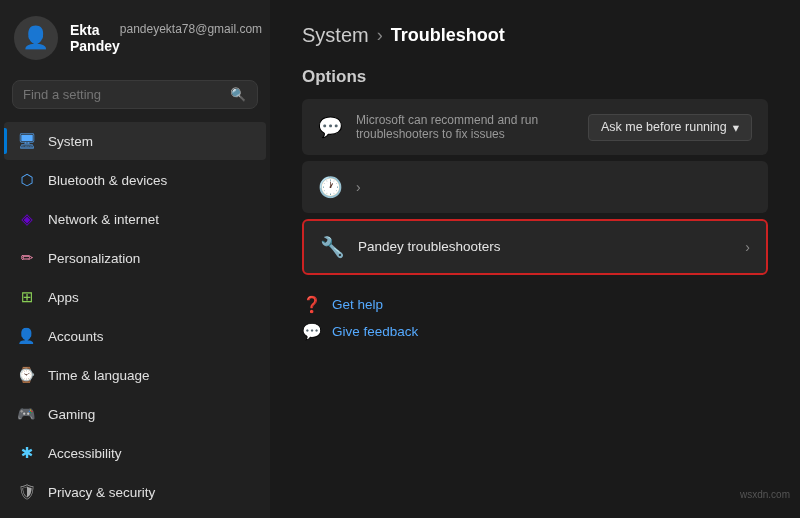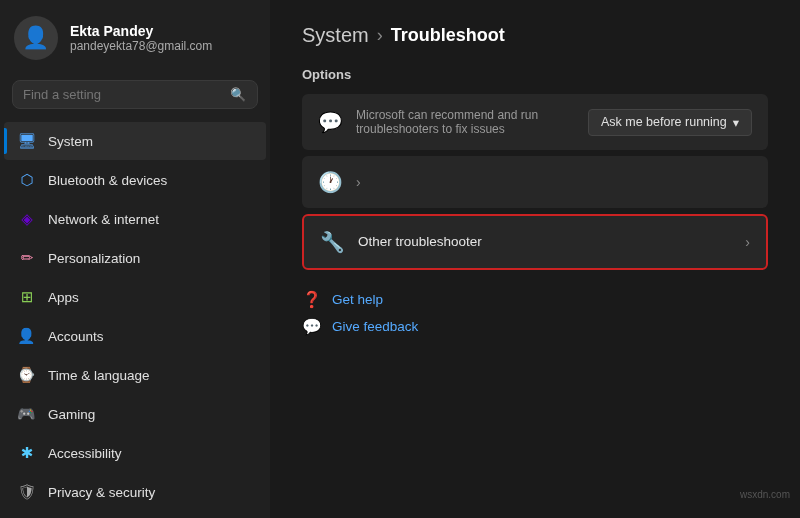--- a/index.html
+++ b/index.html
@@ -43,21 +43,21 @@
       flex-shrink: 0;
     }
 
     .avatar-icon {
       color: #ccc;
       font-size: 22px;
     }
 
     .user-info {
       display: flex;
-      flex-direction: column;
+      flex-direction: row;
     }
 
     .user-name {
       font-size: 14px;
       font-weight: 600;
       color: #fff;
     }
 
     .user-email {
       font-size: 12px;
@@ -175,21 +175,21 @@
       font-size: 18px;
     }
 
     .breadcrumb-current {
       font-size: 18px;
       font-weight: 700;
       color: #fff;
     }
 
     .section-label {
-      font-size: 13px;
+      font-size: 17px;
       font-weight: 600;
       color: #ccc;
       margin-bottom: 12px;
     }
 
     .option-card {
       background: #272727;
       border-radius: 6px;
       margin-bottom: 6px;
       display: flex;
@@ -370,21 +370,21 @@
     </div>
       <div class="option-card">
       <span class="option-card-icon">🕐</span>
       <div class="option-action">
           <span class="chevron-right">›</span>
         </div>
     </div>
       <div class="option-card highlighted">
       <span class="option-card-icon">🔧</span>
       <div class="option-card-text">
-        <div class="option-title">Other troubleshooter</div>
+        <div class="option-title">Pandey troubleshooters</div>
 
       </div>
       <div class="option-action">
           <span class="chevron-right">›</span>
         </div>
     </div>
     </div>
 
   <div class="links-section">
   <div class="link-item">

